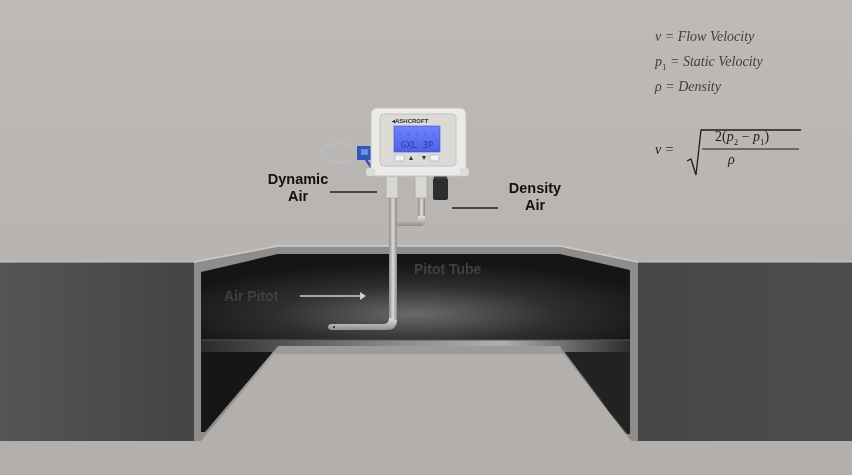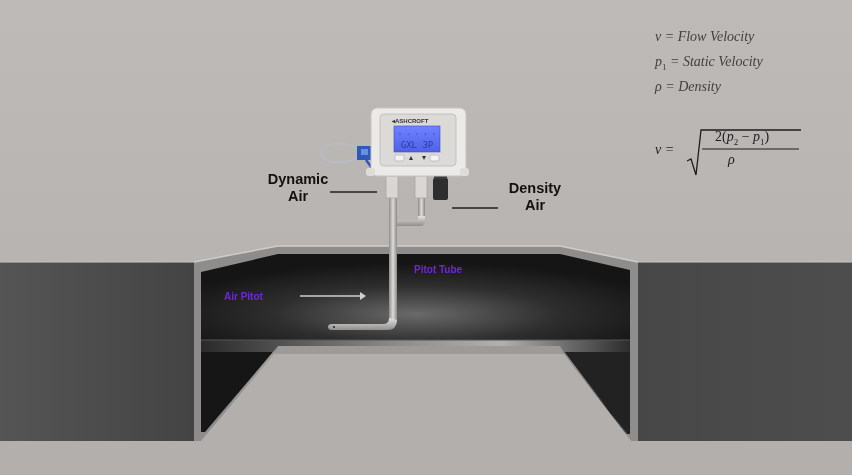--- a/index.html
+++ b/index.html
@@ -1,20 +1,20 @@
 <!DOCTYPE html>
 <html><head>
 <meta charset="utf-8">
 <style>
   html, body { margin: 0; padding: 0; }
   body { width: 852px; height: 475px; overflow: hidden; background: #bdb9b6; position: relative; font-family: "Liberation Sans", sans-serif; }
   #scene { position: absolute; left: 0; top: 0; width: 852px; height: 475px; }
   .label { position: absolute; font-family: "Liberation Sans", sans-serif; font-weight: bold; text-align: center; line-height: 17px; }
   .label-dark { color: #111; font-size: 14.5px; }
-  .label-light { color: #6d28d9; font-size: 10px; }
+  .label-light { color: #404040; font-size: 14px; }
   .legend { position: absolute; left: 655px; top: 27px; font-family: "Liberation Serif", serif; font-style: italic; font-size: 14px; color: #404040; line-height: 20px; }
   .legend .row { white-space: nowrap; }
   .legend sub { font-size: 9px; font-style: normal; }
   .formula { position: absolute; left: 655px; top: 127px; font-family: "Liberation Serif", serif; font-style: italic; font-size: 14px; color: #1e1e1e; }
   .formula .lhs { position: absolute; left: 0; top: 15px; white-space: nowrap; }
   .formula .num { position: absolute; left: 60px; top: 2px; white-space: nowrap; font-style: normal; }
   .formula .num i { font-style: italic; }
   .formula sub { font-size: 9px; font-style: normal; }
   .formula .den { position: absolute; left: 73px; top: 25px; }
 </style>

